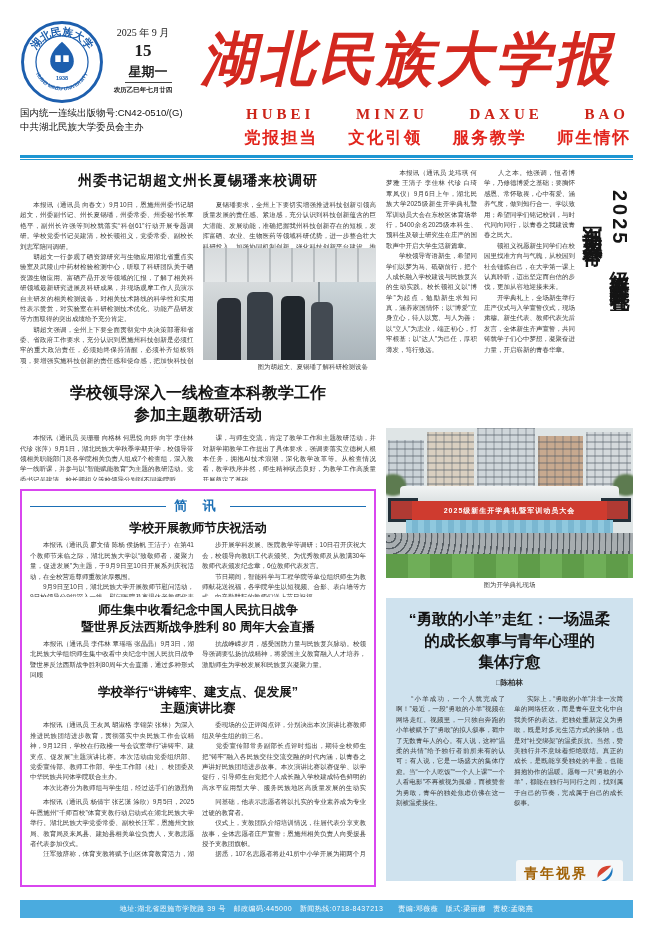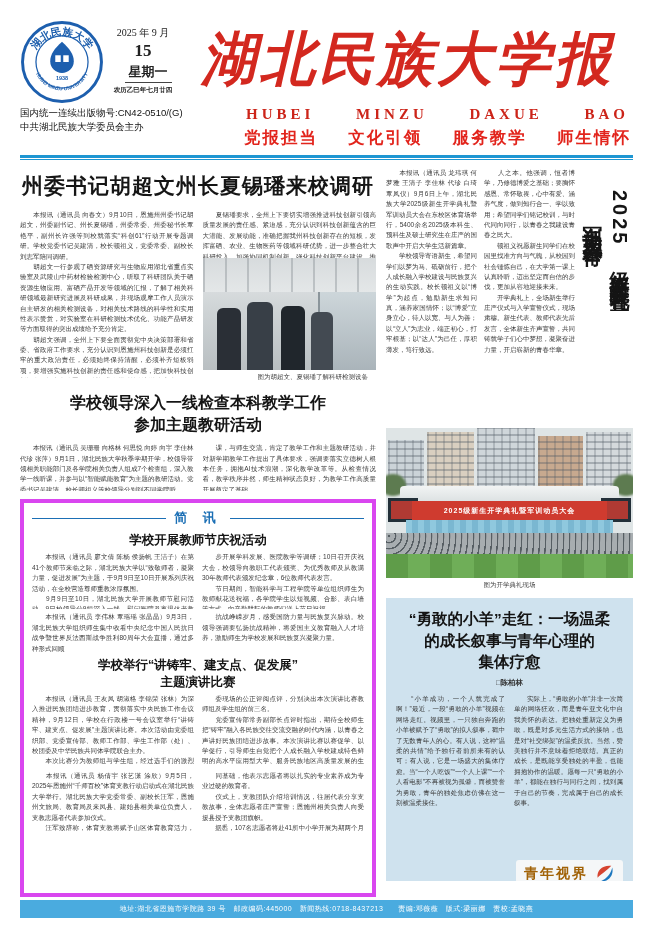--- a/index.html
+++ b/index.html
@@ -36,21 +36,21 @@
   }
   .slogan {
     display:flex; justify-content:space-between; color:#e2241c;
     font-size:16.5px; font-weight:bold; letter-spacing:2px; padding:2px 2px 0 2px;
   }
   .blue-rule { margin-top:6px; border-top:3px solid #1e96d2; border-bottom:1px solid #1e96d2; height:5px; }
   
   .main { display:flex; padding:8px 20px 0 20px; gap:10px; }
   .col-left { width:356px; flex:0 0 356px; }
   .col-right { width:247px; flex:0 0 247px; }
-  h1.a1 { font-size:21px; text-align:center; letter-spacing:1px; margin:4px 0 10px; color:#151515; }
+  h1.a1 { font-size:14px; text-align:center; letter-spacing:1px; margin:4px 0 10px; color:#151515; }
   h2.a2 { font-size:16px; text-align:center; line-height:1.35; margin:10px 0 8px; color:#151515; }
   .body2col { display:flex; gap:9px; }
   .acol { flex:1; overflow:hidden; }
   .btxt {
     font-size:6.5px; line-height:1.6; text-align:justify; color:#3a3a3a;
     white-space:pre-line; overflow:hidden;
   }
   .h165 { height:168px; }
   .h46  { height:48px; }
   
@@ -58,21 +58,21 @@
     background:linear-gradient(180deg,#e6e9ea 0%,#cfd4d6 45%,#b9bfc2 100%); }
   .photo1 .ceil { position:absolute; top:0; left:0; right:0; height:34px;
     background:repeating-linear-gradient(90deg,rgba(120,128,134,.35) 0 2px,transparent 2px 22px),
                linear-gradient(180deg,#d7dbdd,#e4e7e8); }
   .photo1 .glass { position:absolute; top:34px; right:0; width:58px; height:78px;
     background:linear-gradient(180deg,#cdd6da,#aab4ba); border-left:2px solid #8b959b; }
   .person { position:absolute; bottom:0; border-radius:6px 6px 0 0; }
   .caption { font-size:6.5px; color:#444; text-align:center; margin-top:3px; }
   .caption.right { text-align:right; padding-right:8px; }
   
-  .briefs-box { border:4px solid #d946ef; margin-top:8px; padding:4px 8px 6px; height:398px; overflow:hidden; }
+  .briefs-box { border:2px solid #d946ef; margin-top:8px; padding:4px 8px 6px; height:398px; overflow:hidden; }
   .briefs-head { display:flex; align-items:center; gap:8px; margin:2px 0 4px; }
   .briefs-head .line { flex:1; border-top:1px solid #1b6fb5; }
   .briefs-head .t { color:#1b6fb5; font-weight:bold; font-size:13px; letter-spacing:6px; }
   h3.brief { font-size:12.5px; text-align:center; line-height:1.3; margin:5px 0 4px; color:#151515; }
   .brief-body { display:flex; gap:8px; margin-bottom:3px; }
   .bh56 { height:57px; } .bh40 { height:40px; } .bh74 { height:74px; } .bh62 { height:62px; }
   
   .r-article { display:flex; height:256px; overflow:hidden; }
   .r-cols { flex:1; display:flex; gap:7px; }
   .v-title {
@@ -222,20 +222,24 @@
           <h3 class="brief">学校开展教师节庆祝活动</h3>
           <div class="brief-body">
             <div class="acol btxt bh56">　　本报讯（通讯员 廖文倩 陈杨 侯扬帆 王洁子）在第41个教师节来临之际，湖北民族大学以“致敬师者，凝聚力量，促进发展”为主题，于9月9日至10日开展系列庆祝活动，在全校营造尊师重教浓厚氛围。
 　　9月9日至10日，湖北民族大学开展教师节慰问活动，9日校领导分9组深入一线，慰问医院及离退休老教师代表等，同</div>
             <div class="acol btxt bh56">　　步开展学科发展、医院教学等调研；10日召开庆祝大会，校领导向教职工代表颁奖、为优秀教师及从教满30年教师代表颁发纪念章，6位教师代表发言。
 　　节日期间，智能科学与工程学院等单位组织师生为教师献花送祝福，各学院学生以短视频、合影、表白墙等方式，向辛勤耕耘的教师们送上节日祝福。</div>
           </div>
         </article>
 
         <article>
+          <h3 class="brief">
+            <div>师生集中收看纪念中国人民抗日战争</div>
+            <div>暨世界反法西斯战争胜利 80 周年大会直播</div>
+          </h3>
           <div class="brief-body">
             <div class="acol btxt bh40">　　本报讯（通讯员 李伟林 覃瑶瑶 张晶晶）9月3日，湖北民族大学组织师生集中收看中央纪念中国人民抗日战争暨世界反法西斯战争胜利80周年大会直播，通过多种形式回顾</div>
             <div class="acol btxt bh40">　　抗战峥嵘岁月，感受国防力量与民族复兴脉动。校领导强调要弘扬抗战精神，将爱国主义教育融入人才培养，激励师生为学校发展和民族复兴凝聚力量。</div>
           </div>
         </article>
 
         <article>
           <h3 class="brief">
             <div>学校举行“讲铸牢、建支点、促发展”</div>
             <div>主题演讲比赛</div>

